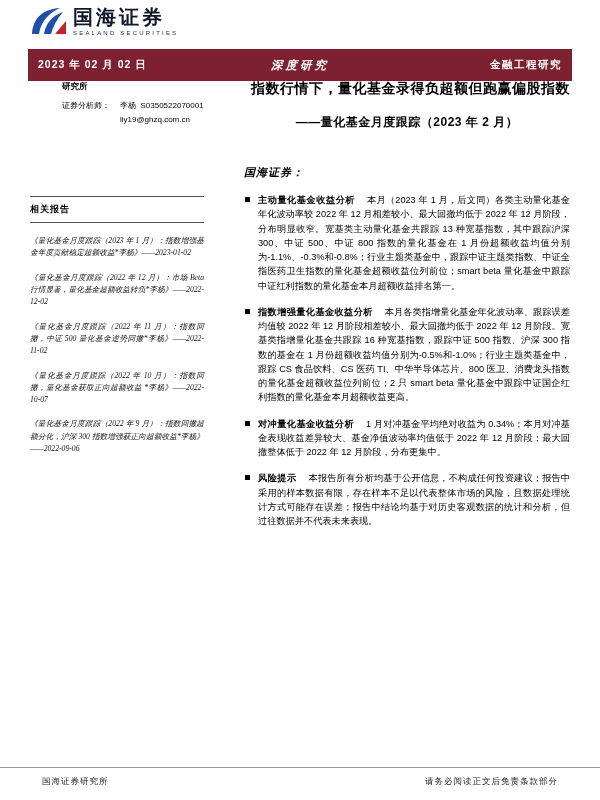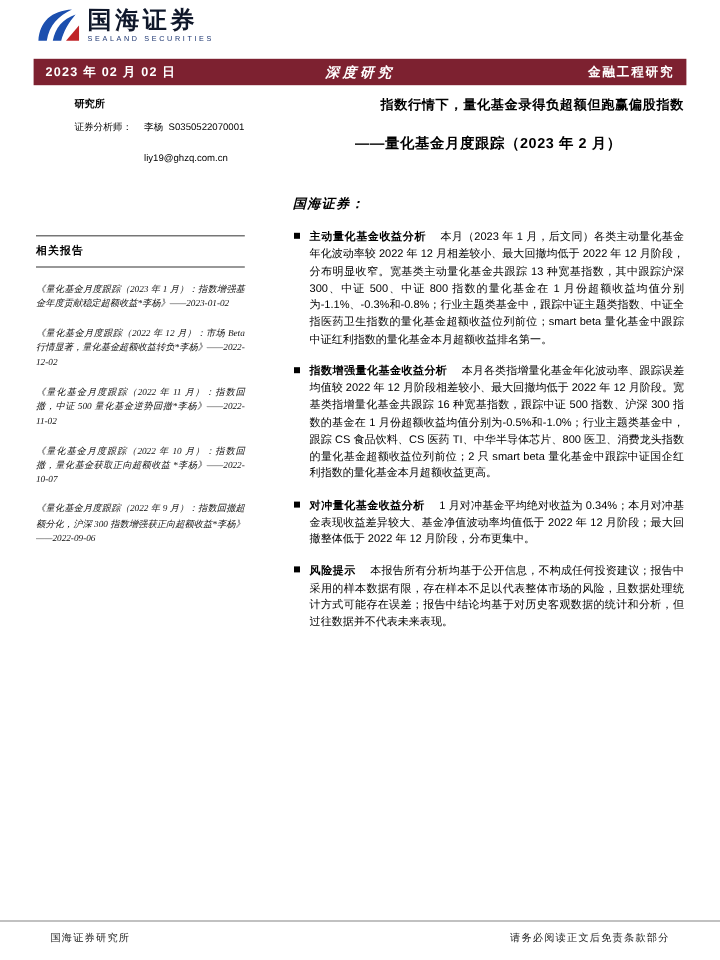--- a/index.html
+++ b/index.html
@@ -17,53 +17,53 @@
   .logo-mark svg { display:block; }
   .logo-text { display:flex; flex-direction:column; }
   .logo-cn {
     font-family:"Liberation Serif","DejaVu Serif",serif;
     font-size:20px; font-weight:bold; color:#0f172a; letter-spacing:3px; line-height:1.1;
   }
   .logo-en { font-size:6px; color:#17316e; letter-spacing:2.2px; margin-top:2px; }
 
   
   .bar {
-    position:absolute; top:49px; left:28px; right:28px; height:22px;
+    position:absolute; top:49px; left:28px; right:28px; height:32px;
     background:#7d2130; color:#fff;
     display:flex; align-items:center; padding:0 10px;
     font-size:10.5px; font-weight:bold;
   }
   .bar-date { width:170px; letter-spacing:1px; }
   .bar-center {
     flex:1; text-align:center; font-style:italic; letter-spacing:3px;
     font-family:"Liberation Serif","DejaVu Serif",serif; font-size:11.5px;
   }
   .bar-right { width:170px; text-align:right; letter-spacing:1.5px; }
 
   
   .sidebar-top { position:absolute; left:30px; top:80px; width:174px; font-size:8px; line-height:1.5;margin-left:32px; }
   .dept { font-weight:bold; font-size:8.5px; margin-bottom:7px; }
-  .analyst-grid { display:grid; grid-template-columns:58px 1fr; row-gap:14px; }
+  .analyst-grid { display:grid; grid-template-columns:58px 1fr; row-gap:2px; }
   .analyst-label { color:#000; }
   .analyst-value { color:#000; }
 
   .related { position:absolute; left:30px; top:196px; width:174px; }
   .related-title {
     border-top:1px solid #555; border-bottom:1px solid #555;
     padding:6px 0; font-weight:bold; font-size:9px; margin-bottom:12px; letter-spacing:1px;
   }
   .report {
     font-family:"Liberation Serif","DejaVu Serif",serif;
     font-style:italic; font-size:7.7px; line-height:1.6; margin-bottom:12px; color:#111;
     text-align:justify;
   }
 
   
   .main { position:absolute; left:244px; top:80px; width:326px; }
-  .title { font-size:11px; font-weight:bold; text-align:right; letter-spacing:0.5px; }
+  .title { font-size:14px; font-weight:bold; text-align:right; letter-spacing:0.5px; }
   .subtitle { font-size:12px; font-weight:bold; text-align:center; margin-top:16px; letter-spacing:0.5px; }
   .highlights-label { font-size:11px; font-weight:bold; font-style:italic; margin-top:34px; letter-spacing:1px; }
 
   .bullets { margin-top:13px; list-style:none; }
   .bullet { position:relative; padding-left:14px; margin-bottom:12px; }
   .marker { position:absolute; left:1px; top:4px; width:5px; height:5px; background:#000; }
   .btext { font-size:9.2px; line-height:1.55; text-align:justify; }
   .btext b { margin-right:12px; letter-spacing:0.3px; }
 
   

